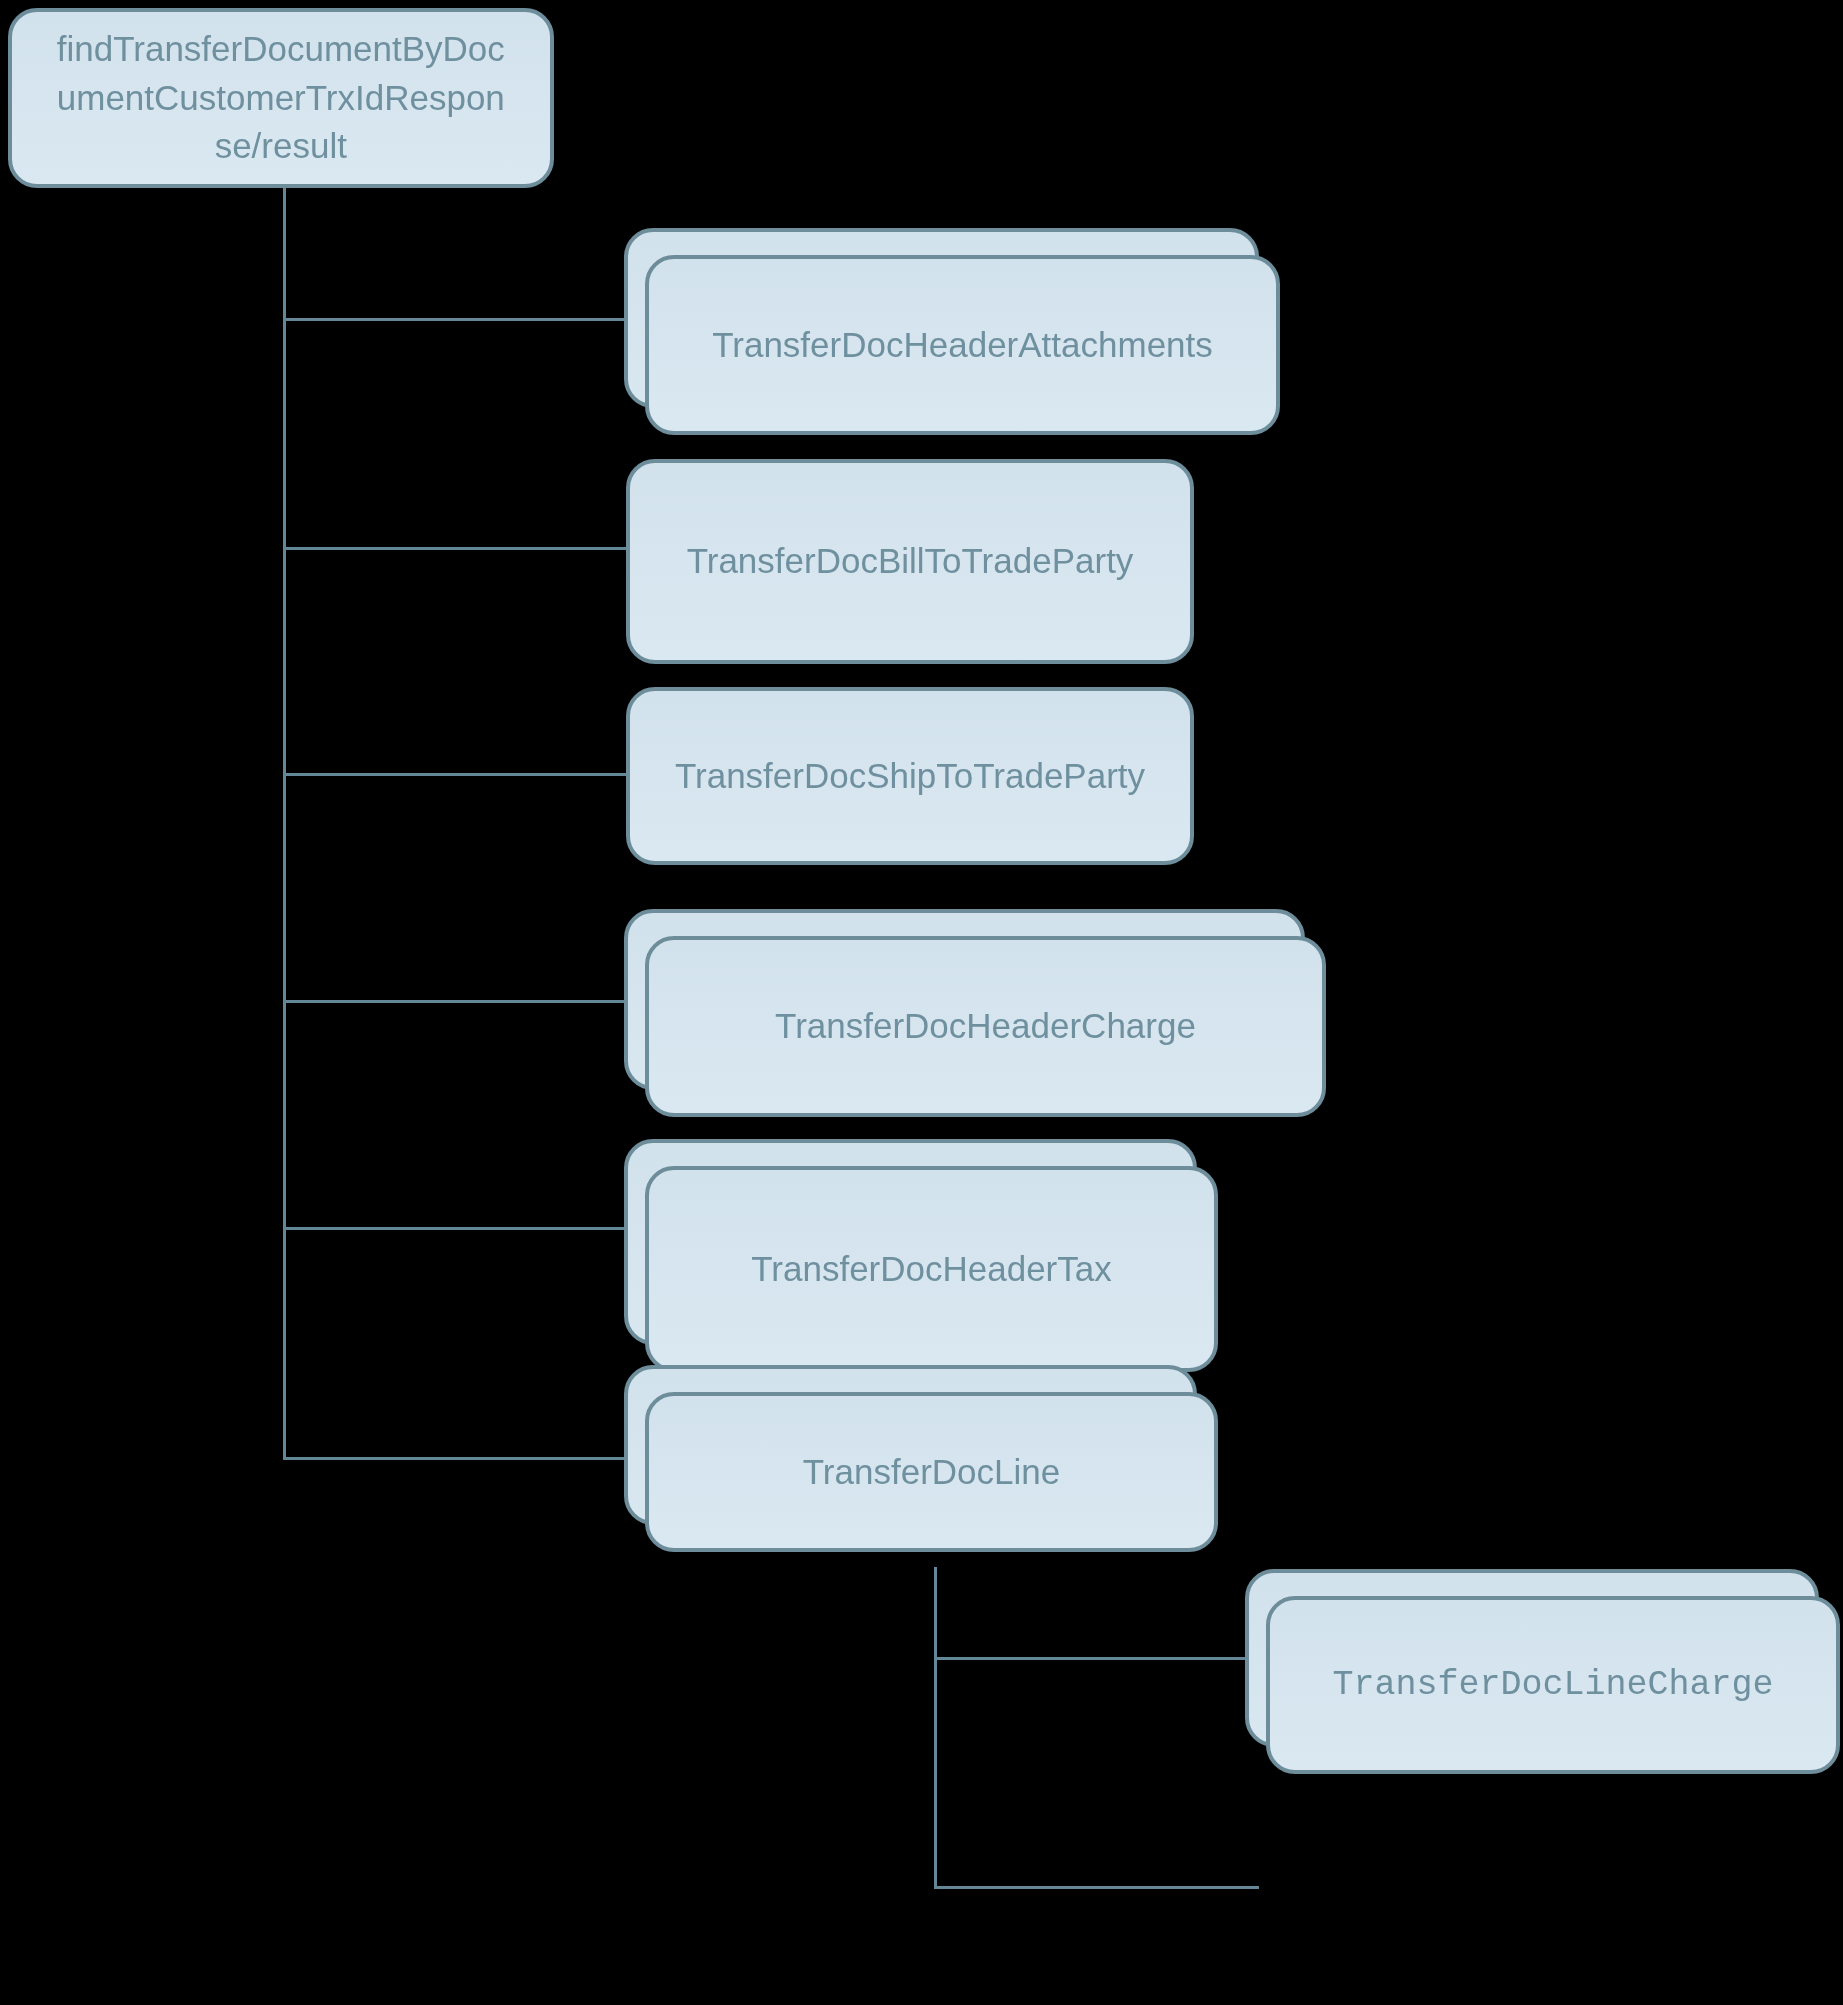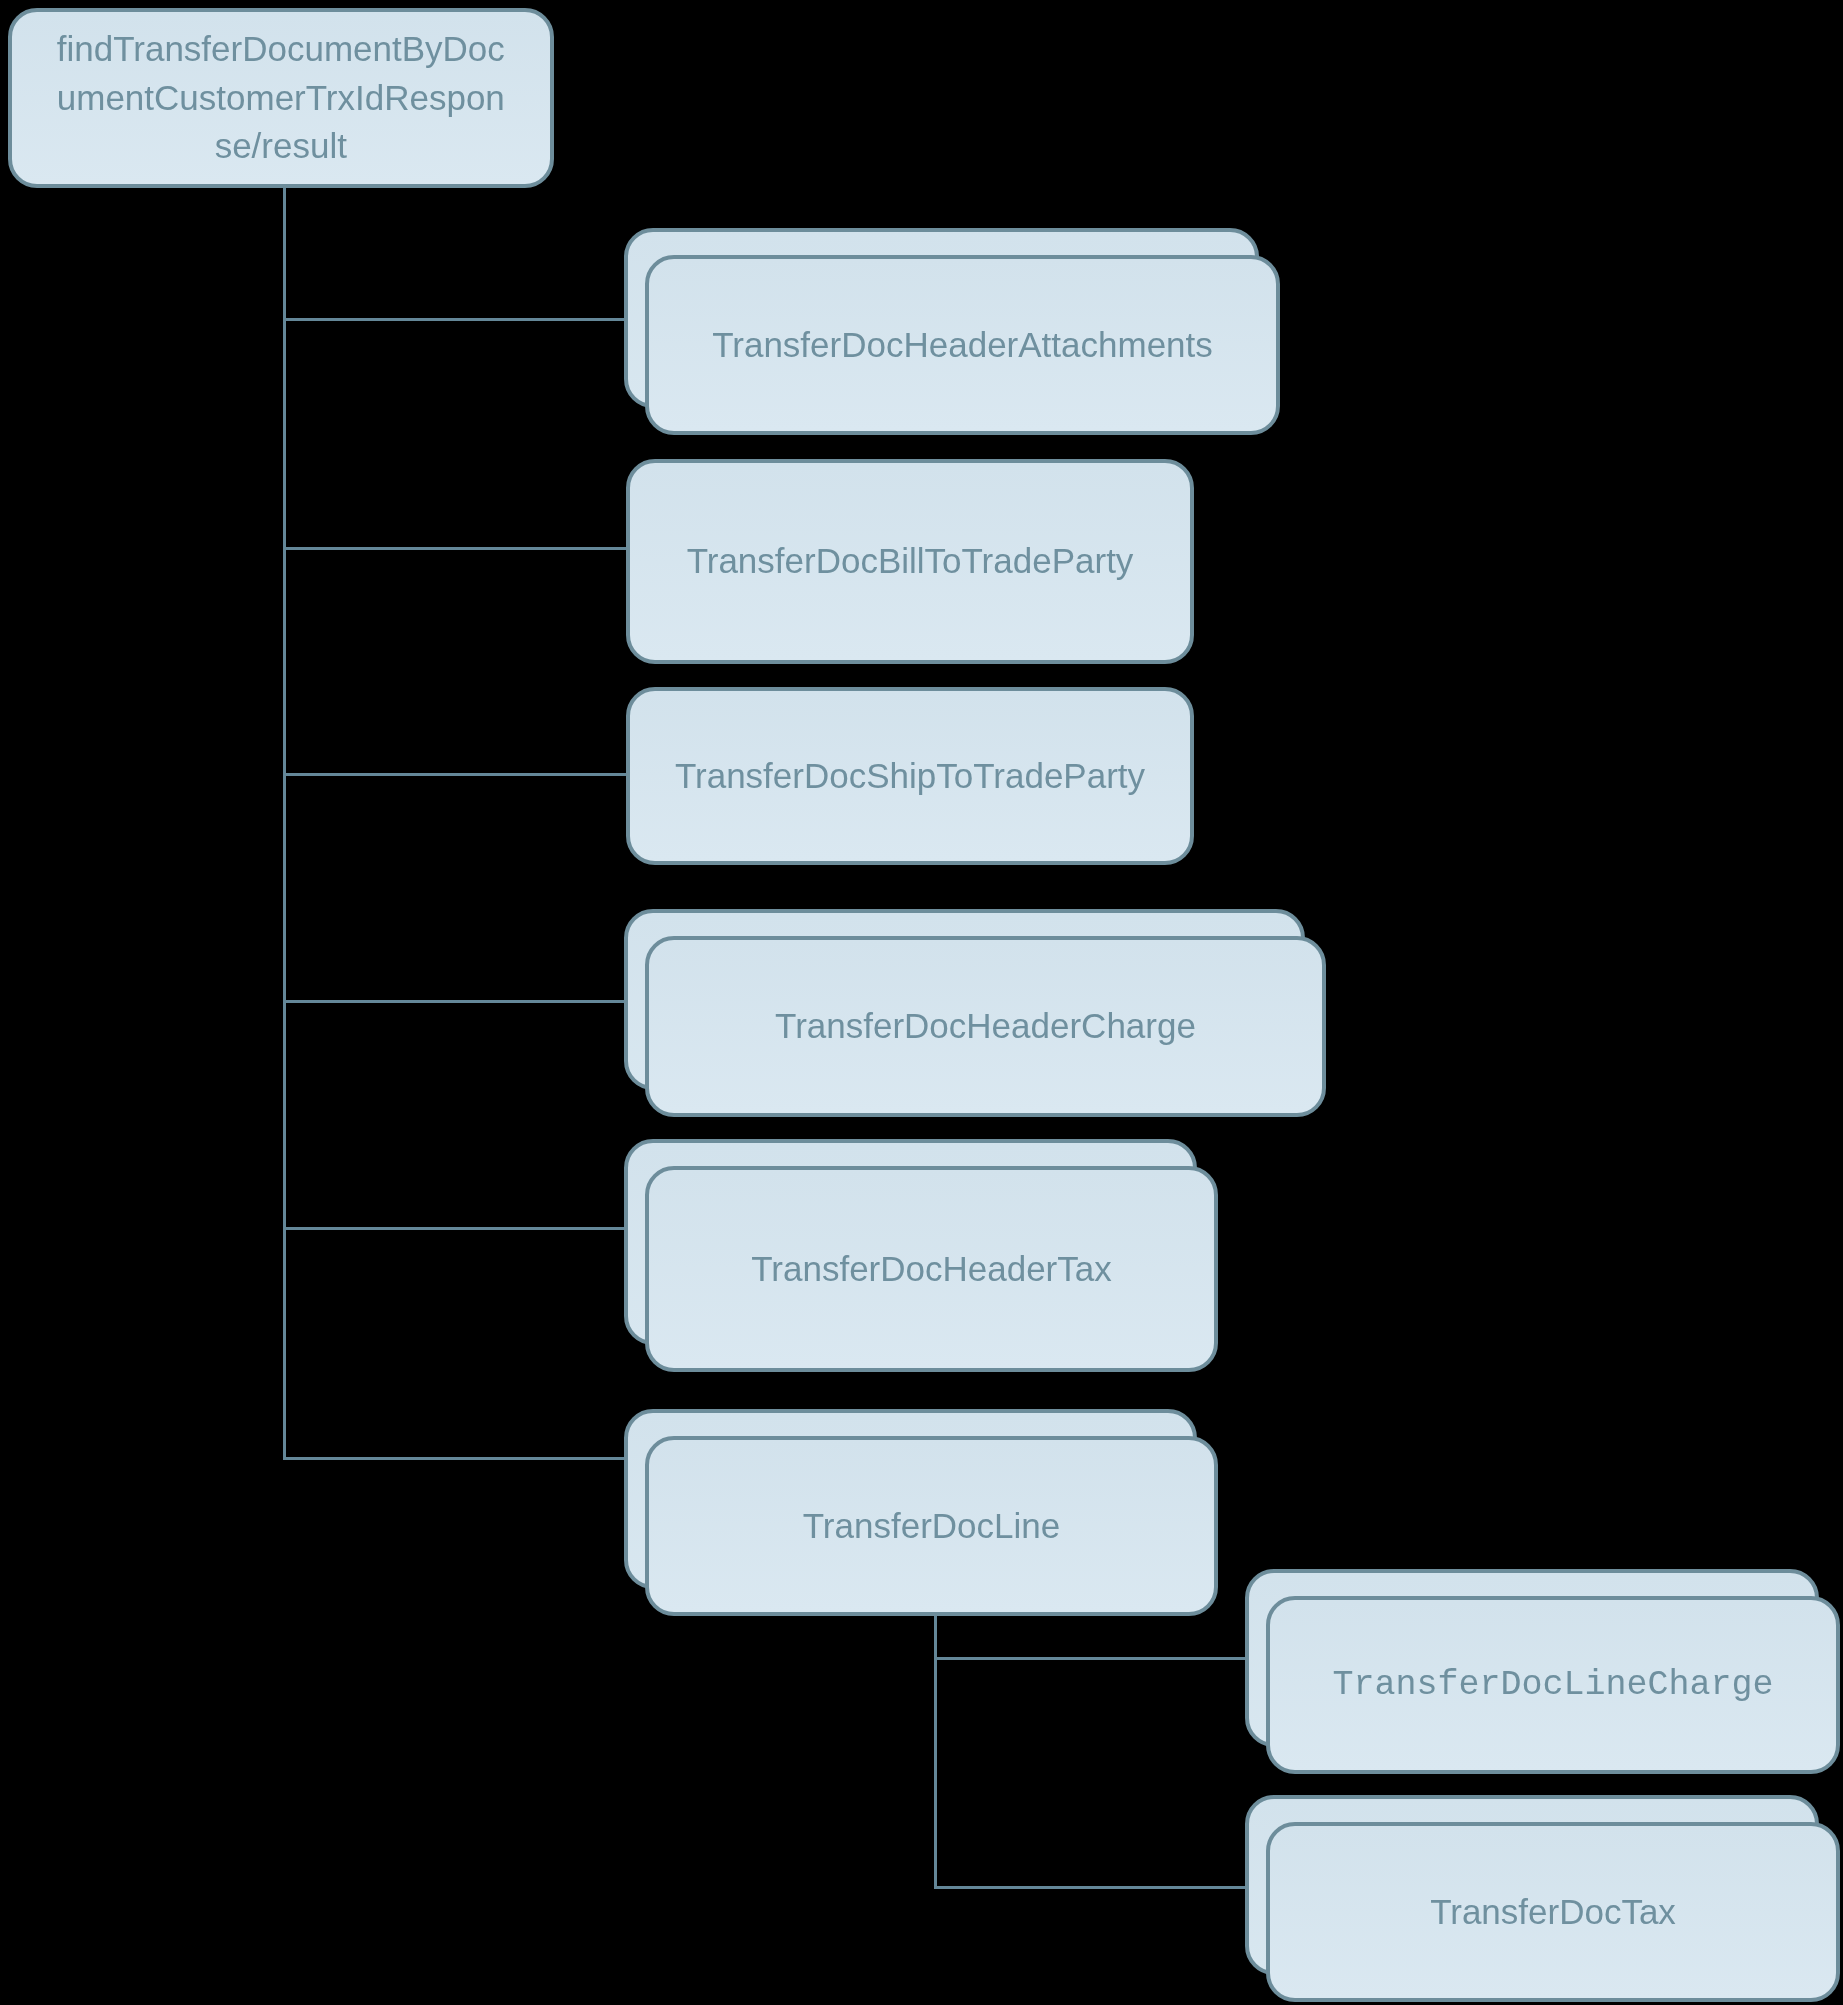--- a/index.html
+++ b/index.html
@@ -106,35 +106,29 @@
     </div>
   </div>
 
   <div class="node stacked" style="left:645px;top:1166px;width:573px;height:206px;padding-left:36px;">
     <div class="back"></div>
     <div class="front">
       <span class="label">TransferDocHeaderTax</span>
     </div>
   </div>
 
-  <div class="node stacked" style="left:645px;top:1436px;width:573px;height:180px;">
+  <div class="node stacked" style="left:645px;top:1392px;width:573px;height:160px;">
     <div class="back"></div>
     <div class="front">
       <span class="label">TransferDocLine</span>
     </div>
   </div>
 
   <div class="node stacked" style="left:1266px;top:1596px;width:574px;height:178px;font-family:Liberation Mono, monospace;">
     <div class="back"></div>
     <div class="front">
       <span class="label">TransferDocLineCharge</span>
     </div>
   </div>
 
-  <div class="node stacked" style="left:1266px;top:1822px;width:574px;height:180px;">
-    <div class="back"></div>
-    <div class="front">
-      <span class="label">TransferDocTax</span>
-    </div>
-  </div>
 
 </div>
 
 
 </body></html>

